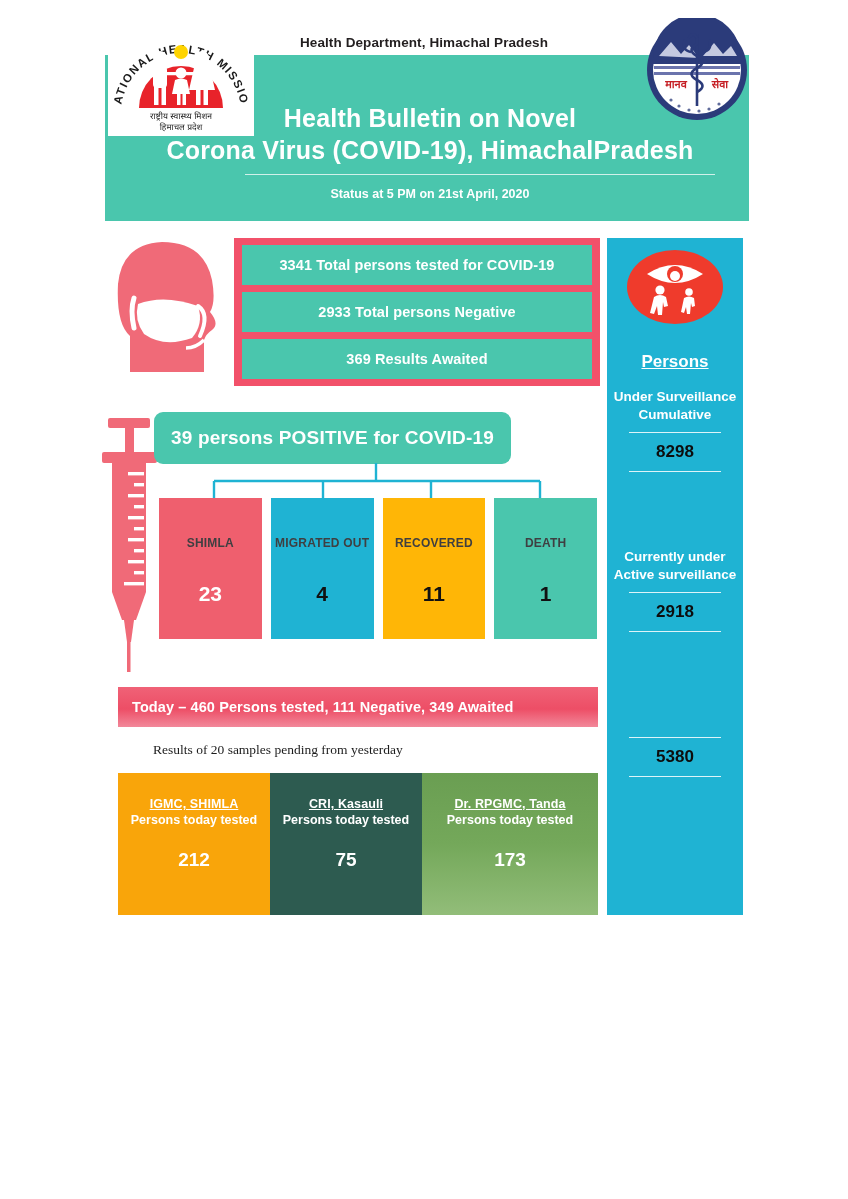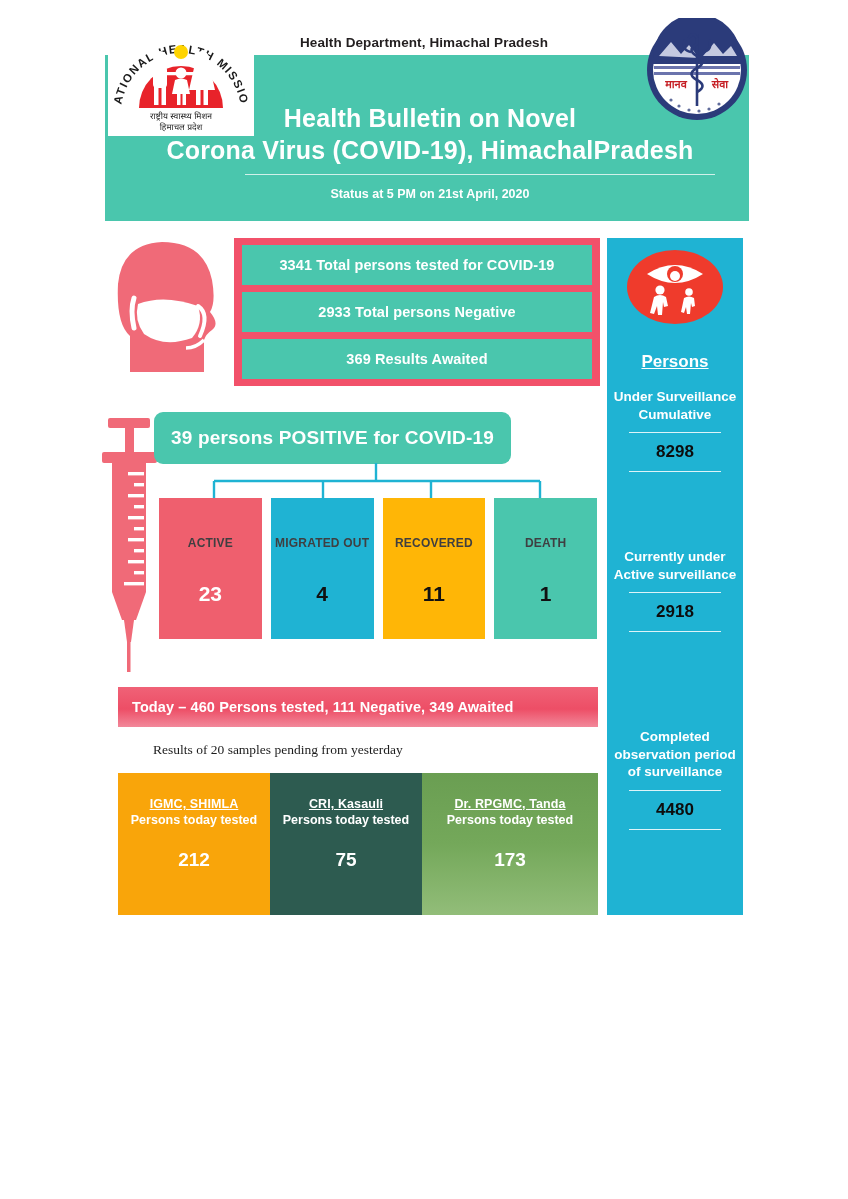--- a/index.html
+++ b/index.html
@@ -406,21 +406,21 @@
       <line x1="60" y1="18" x2="386" y2="18"></line>
       <line x1="60" y1="18" x2="60" y2="42"></line>
       <line x1="169" y1="18" x2="169" y2="42"></line>
       <line x1="277" y1="18" x2="277" y2="42"></line>
       <line x1="386" y1="18" x2="386" y2="42"></line>
     </g>
   </svg>
 
   <div class="cards">
     <div class="card light" style="background:#ef5f6e">
-      <div class="card-label">ACTIVE</div>
+      <div class="card-label">SHIMLA</div>
       <div class="card-value">23</div>
     </div>
     <div class="card dark" style="background:#1fb3d3">
       <div class="card-label">MIGRATED OUT</div>
       <div class="card-value">4</div>
     </div>
     <div class="card dark" style="background:#ffb606">
       <div class="card-label">RECOVERED</div>
       <div class="card-value">11</div>
     </div>
@@ -475,20 +475,19 @@
     </div>
 
     <div class="surv-block" style="top:310px">
       <div class="surv-cap">Currently under Active surveillance</div>
       <div class="surv-sep"></div>
       <div class="surv-num">2918</div>
       <div class="surv-sep"></div>
     </div>
 
     <div class="surv-block" style="top:490px">
-      <div class="surv-cap">Completed observation period of surveillance</div>
-      <div class="surv-sep"></div>
-      <div class="surv-num">4480</div>
+      <div class="surv-sep"></div>
+      <div class="surv-num">5380</div>
       <div class="surv-sep"></div>
     </div>
   </div>
 
 </div>
 
 </body></html>

